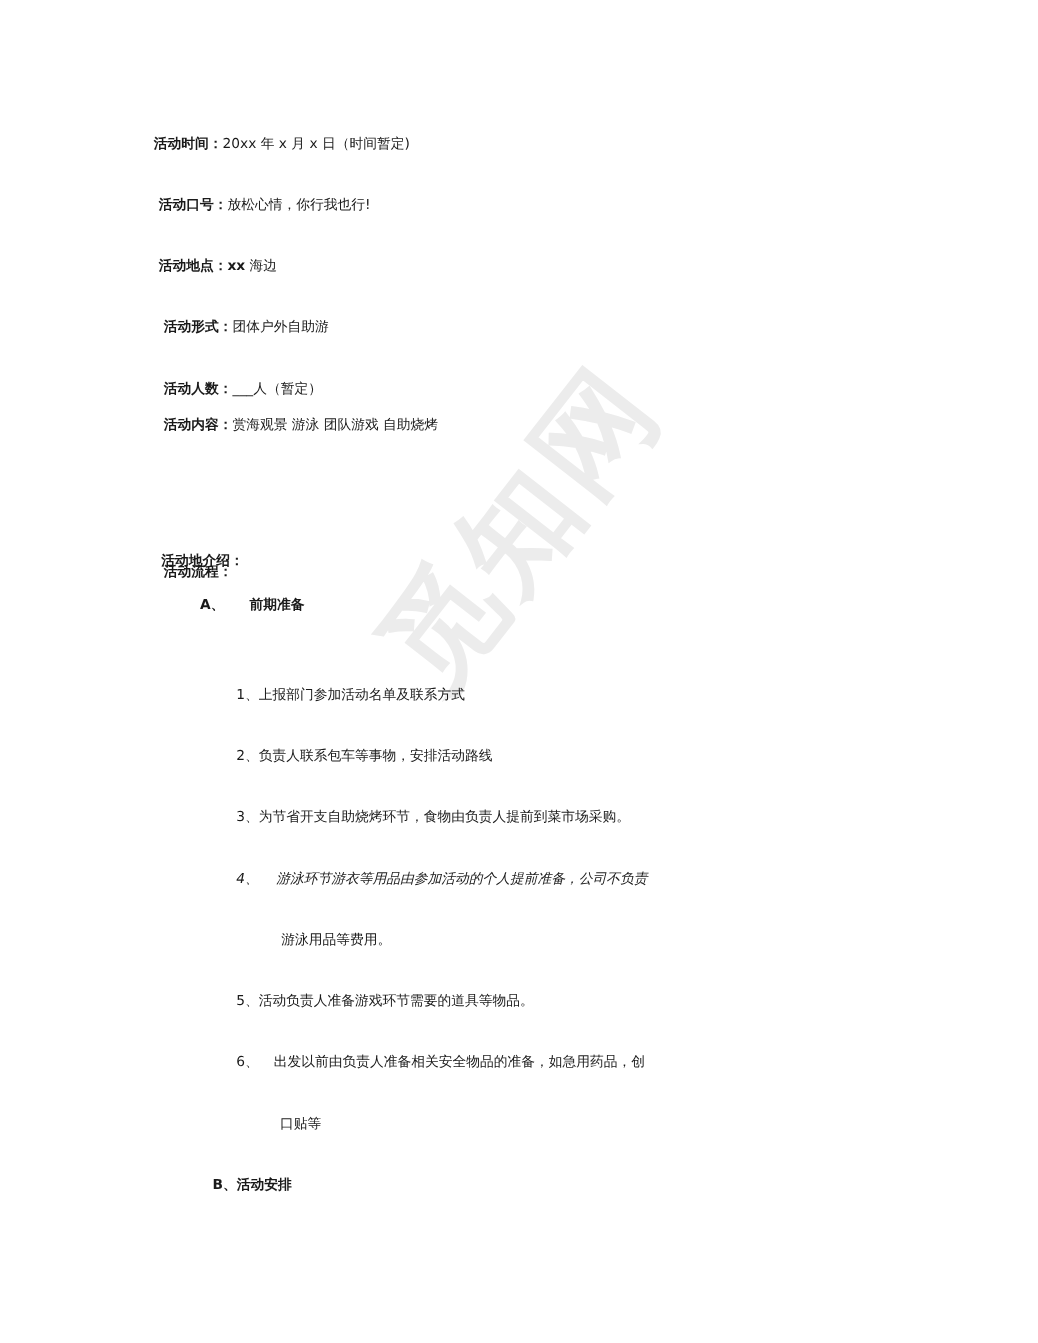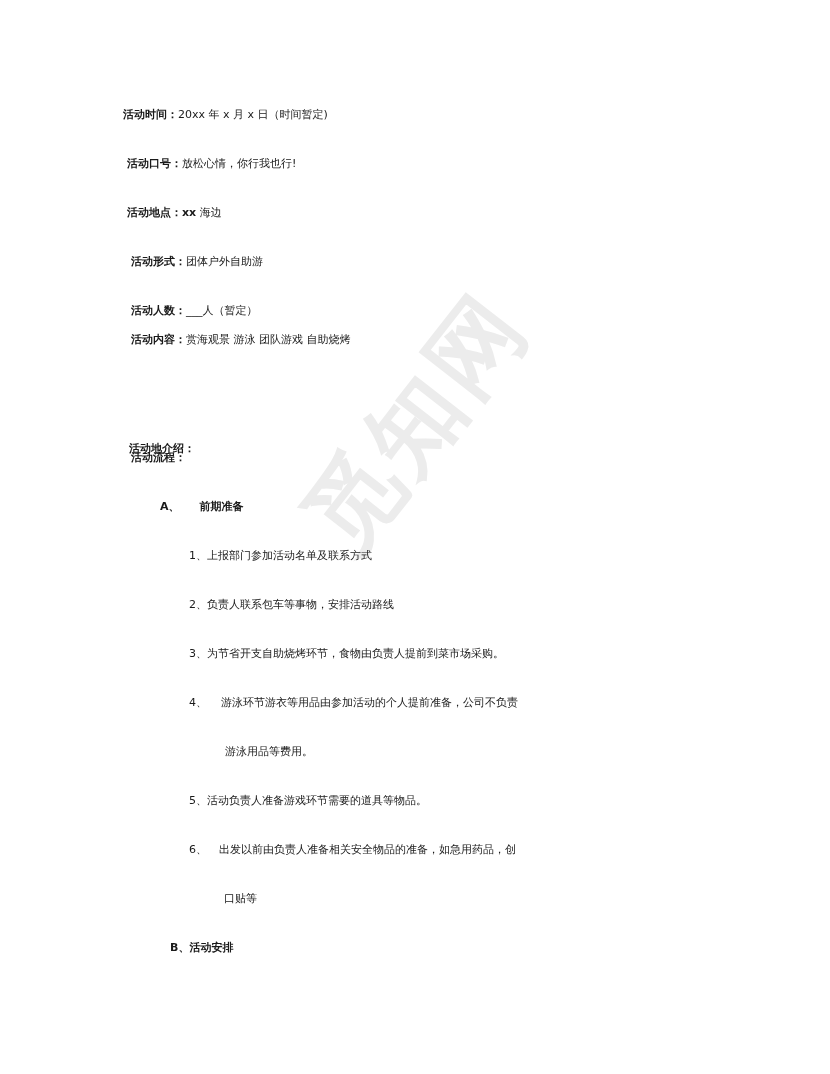--- a/index.html
+++ b/index.html
@@ -53,37 +53,37 @@
     </div>
 
     <div class="line" style="left:129px; top:397px;margin-top:40px;">
       <span class="label">活动地介绍：</span>
     </div>
 
     <div class="line" style="left:131px; top:446px;text-align:center;">
       <span class="label">活动流程：</span>
     </div>
 
-    <div class="line bold" style="left:160px; top:495px;">
+    <div class="line bold" style="left:160px; top:472px;">
       <span>A、</span><span style="display:inline-block; width:20px;"></span><span>前期准备</span>
     </div>
 
     <div class="line" style="left:189px; top:544px;">
       <span>1、</span><span>上报部门参加活动名单及联系方式</span>
     </div>
 
     <div class="line" style="left:189px; top:593px;">
       <span>2、</span><span>负责人联系包车等事物，安排活动路线</span>
     </div>
 
     <div class="line" style="left:189px; top:642px;">
       <span>3、</span><span>为节省开支自助烧烤环节，食物由负责人提前到菜市场采购。</span>
     </div>
 
-    <div class="line" style="left:189px; top:691px;">
+    <div class="line" style="left:189px; top:691px;font-style:italic;">
       <span>4、</span><span style="display:inline-block; width:14px;"></span><span>游泳环节游衣等用品由参加活动的个人提前准备，公司不负责</span>
     </div>
     <div class="line" style="left:225px; top:740px;">游泳用品等费用。</div>
 
     <div class="line" style="left:189px; top:789px;">
       <span>5、</span><span>活动负责人准备游戏环节需要的道具等物品。</span>
     </div>
 
     <div class="line" style="left:189px; top:838px;text-align:right;">
       <span>6、</span><span style="display:inline-block; width:12px;"></span><span>出发以前由负责人准备相关安全物品的准备，如急用药品，创</span>

